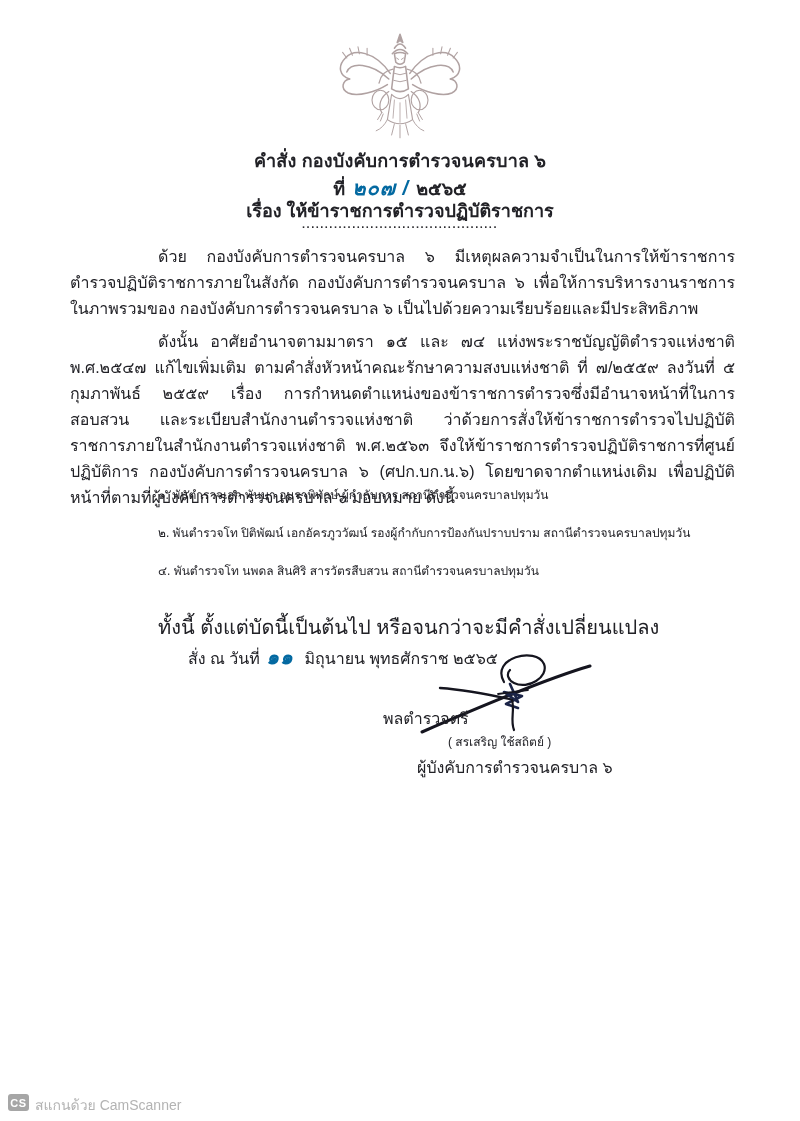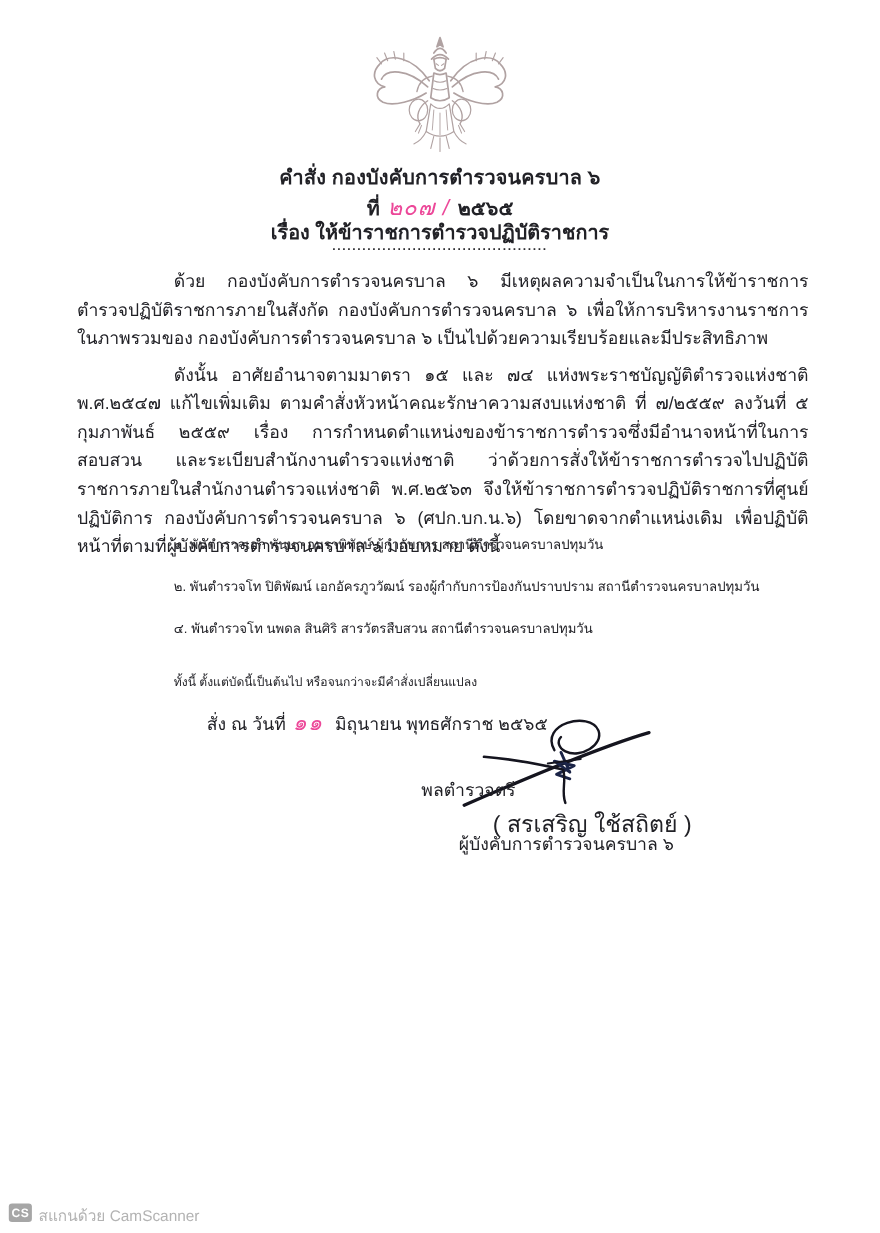--- a/index.html
+++ b/index.html
@@ -9,35 +9,35 @@
     color:#212126;overflow:hidden;
   }
   .page{position:absolute;inset:0;background:#ffffff;}
   .abs{position:absolute;}
   .centered{left:0;right:0;text-align:center;}
   .emblem-wrap{top:30px;left:0;right:0;display:flex;justify-content:center;}
   .title-line{font-size:18px;font-weight:600;letter-spacing:.2px;}
   .subject-line{font-size:18px;font-weight:600;}
   .order-no-line{font-size:18px;font-weight:600;}
   .handwritten{
-    font-weight:400;font-style:italic;font-size:1.12em;
-    color:#ec4899;letter-spacing:1px;padding:0 2px;
+    font-weight:700;font-style:italic;font-size:1.12em;
+    color:#0369a1;letter-spacing:1px;padding:0 2px;
   }
   .dots{font-size:11px;letter-spacing:1.5px;color:#2a2a2e;font-weight:700;}
   .body-para{
     left:70px;width:665px;font-size:16px;line-height:26px;
     text-align:justify;text-indent:88px;color:#212126;
   }
   .list-block{left:158px;width:585px;font-size:12px;line-height:24px;}
   .list-item{margin-bottom:14px;}
-  .closing-line{left:158px;width:600px;font-size:11px;}
+  .closing-line{left:158px;width:600px;font-size:20px;}
   .date-line{left:188px;width:560px;font-size:16px;}
   .date-line .handwritten{font-size:1.25em;margin-top:18px;}
   .sig-rank{font-size:16px;}
-  .sig-name{font-size:21px;}
+  .sig-name{font-size:12px;}
   .sig-pos{font-size:16px;}
   .footer{
     left:8px;top:1094px;display:flex;align-items:flex-start;gap:6px;
     color:#b3b3b3;font-size:14px;
   }
   .cs-badge{
     width:21px;height:17px;border-radius:3px;background:#a6a6a6;color:#ffffff;
     font-size:11px;font-weight:700;display:flex;align-items:center;justify-content:center;
     letter-spacing:.5px;
   }

